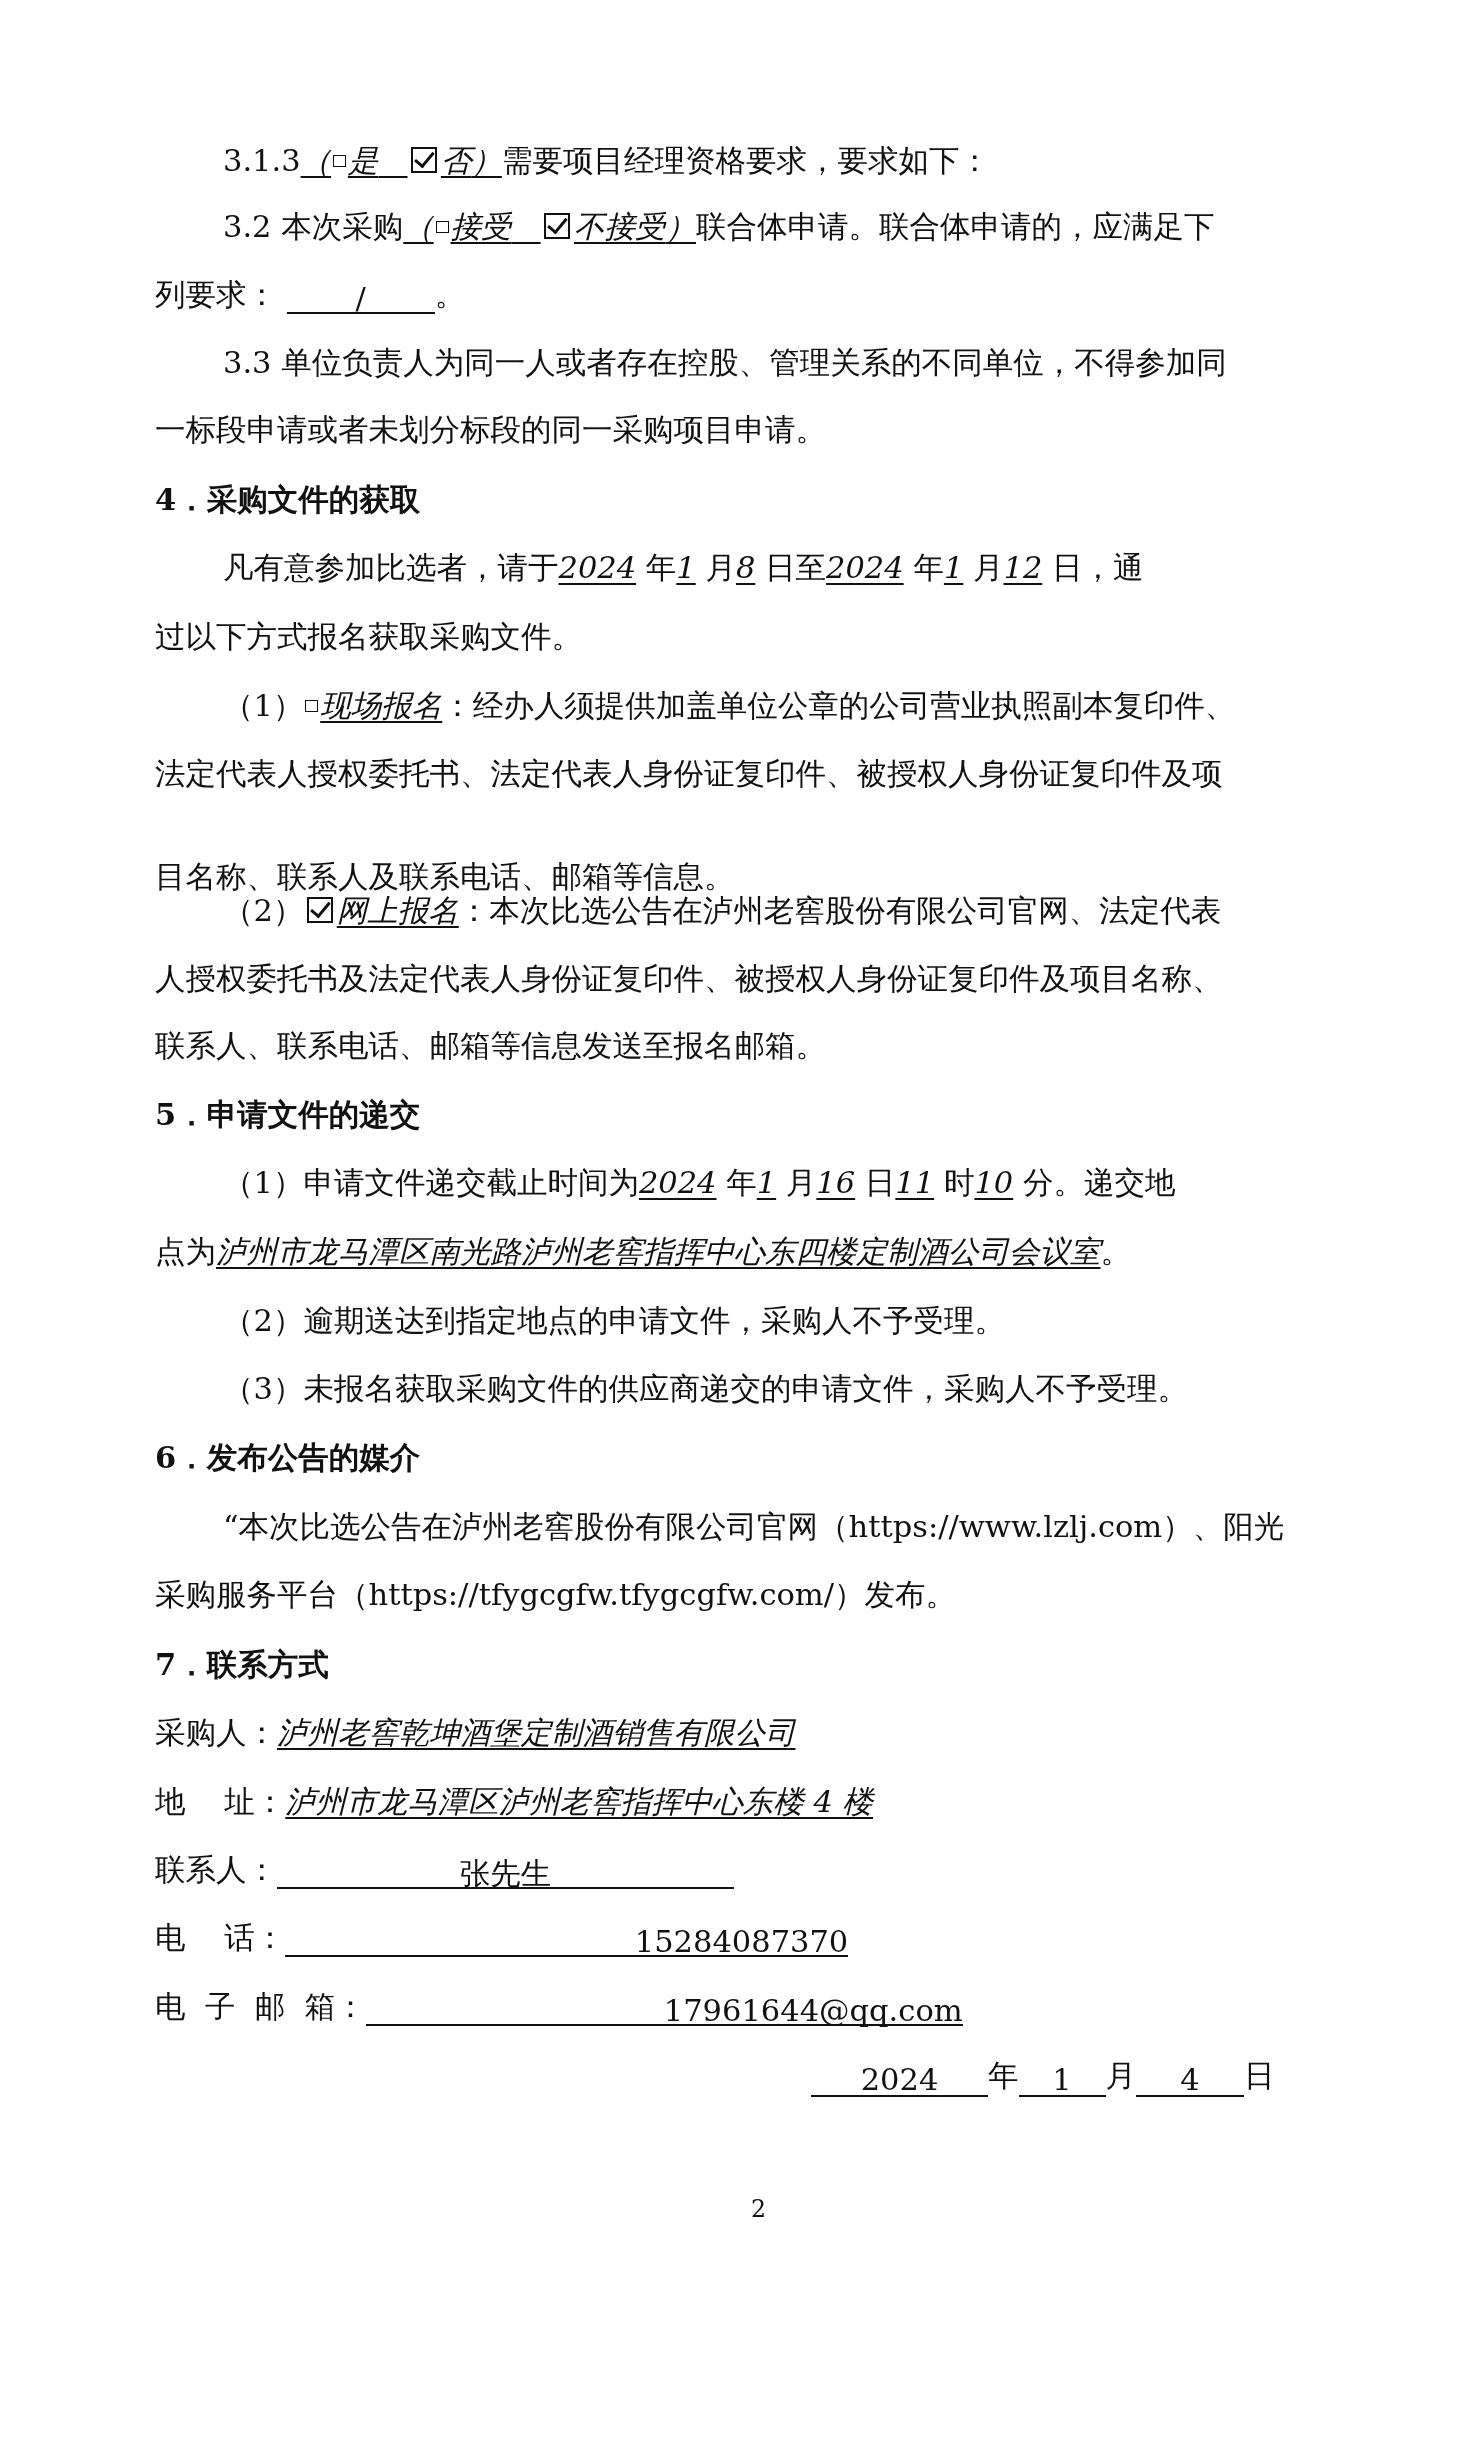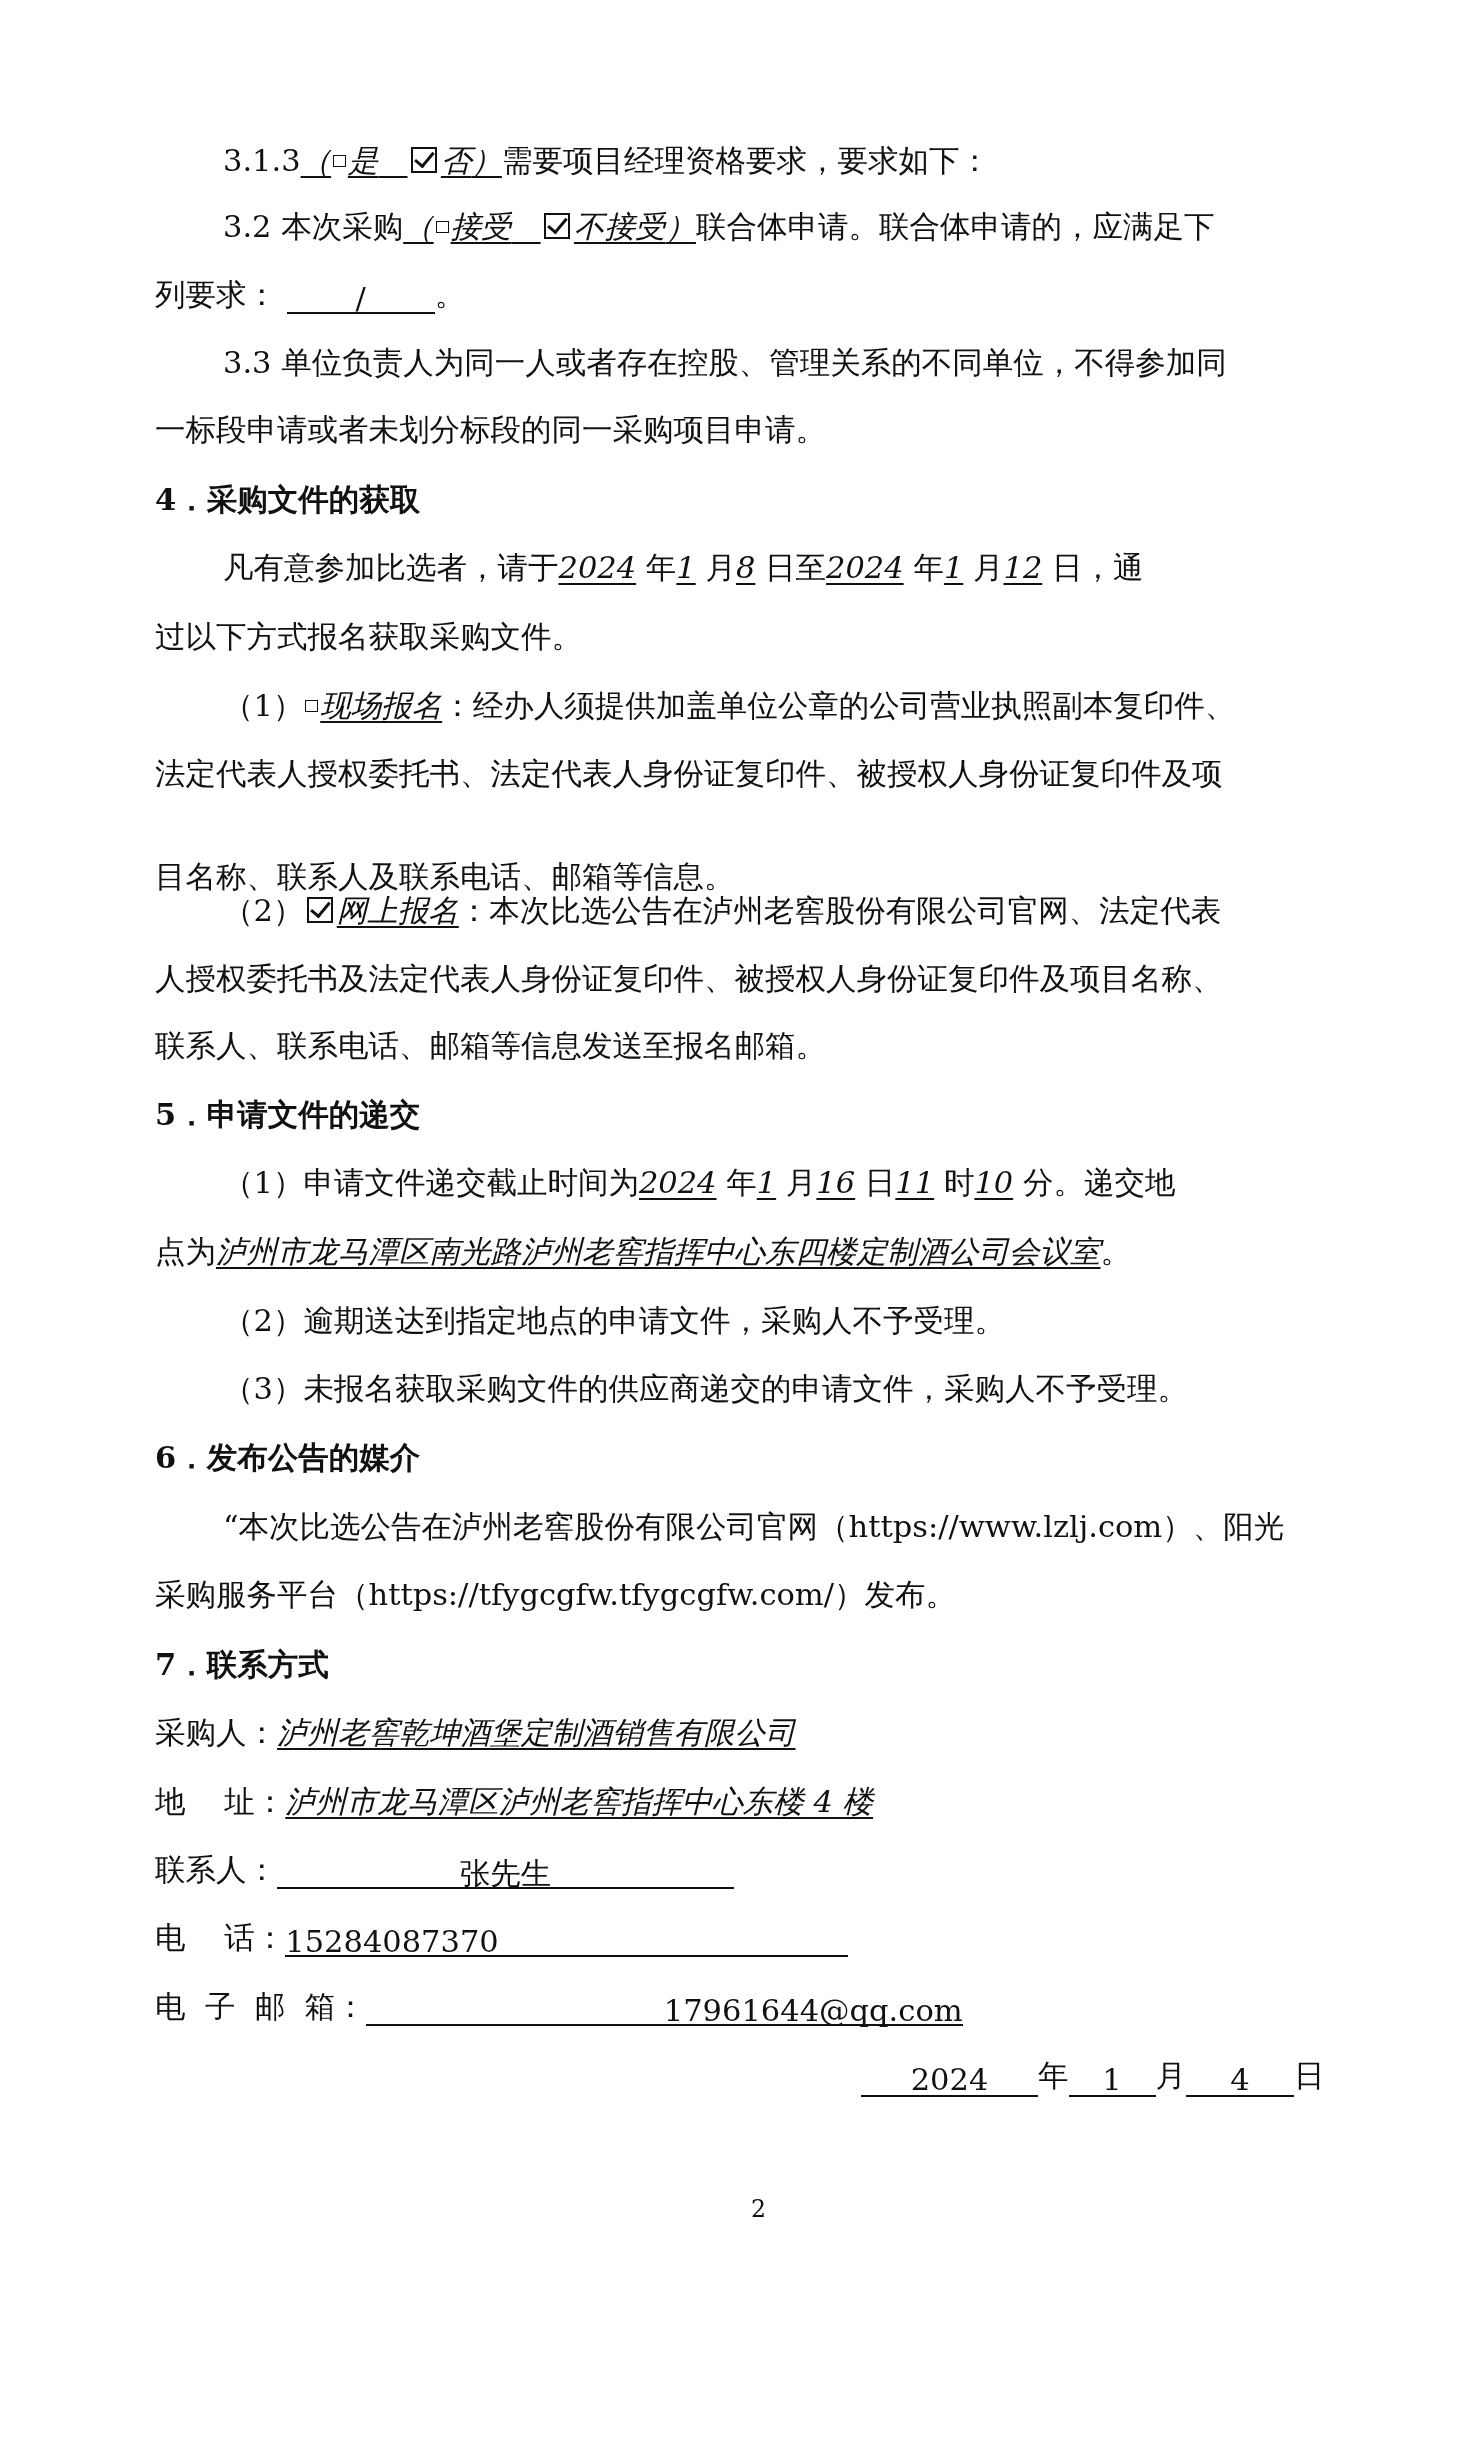--- a/index.html
+++ b/index.html
@@ -7,21 +7,21 @@
          font-family: "DejaVu Serif", "Liberation Serif", serif; color: #111; }
   .line { position: absolute; left: 155px; white-space: nowrap; font-size: 30.5px; line-height: 39px; height: 39px; }
   .line.indent { left: 223px; }
   .line.head { font-weight: bold; }
   .u { text-decoration: underline; text-decoration-thickness: 2px; text-underline-offset: 4.9px; font-style: italic; }
   .blank { display: inline-block; border-bottom: 2px solid #111; height: 33px; vertical-align: bottom; text-align: center; }
   .box { display: inline-block; width: 12.8px; height: 12.8px; border: 1.5px solid #111; vertical-align: middle; margin: 0 2px 3.9px 2px; box-sizing: border-box; }
   .chk { display: inline-block; width: 25.6px; height: 25.6px; border: 2px solid #111; box-sizing: border-box; position: relative; vertical-align: middle; margin: 0 3.9px 5.9px 3.9px; }
   .chk::after { content: ""; position: absolute; left: 5.9px; top: -1px; width: 7.9px; height: 15.8px; border-right: 3.9px solid #111; border-bottom: 3.9px solid #111; transform: rotate(40deg); }
   .pagenum { position: absolute; left: 751px; top: 2195px; font-size: 23.6px; }
-  .date-line { position: absolute; left: 861px; top: 2056px; font-size: 30.5px; white-space: nowrap; }
+  .date-line { position: absolute; left: 811px; top: 2056px; font-size: 30.5px; white-space: nowrap; }
 </style>
 </head>
 <body>
 
 <div class="line indent" style="top:141px">
   <span>3.1.3</span><span class="u"><span>（</span><span class="box"></span><span>是</span>&nbsp;&nbsp;&nbsp;<span class="chk"></span><span>否</span><span>）</span></span><span>需要项目经理资格要求，要求如下：</span>
 </div>
 
 <div class="line indent" style="top:207px">
   <span>3.2  本次采购</span><span class="u"><span>（</span><span class="box"></span><span>接受</span>&nbsp;&nbsp;&nbsp;<span class="chk"></span><span>不接受</span><span>）</span></span><span>联合体申请。联合体申请的，应满足下</span>
@@ -69,21 +69,21 @@
 <div class="line" style="top:1713px">
   <span>采购人：</span><span class="u">泸州老窖乾坤酒堡定制酒销售有限公司</span>
 </div>
 <div class="line" style="top:1782px">
   <span style="white-space:pre">地    址：</span><span class="u">泸州市龙马潭区泸州老窖指挥中心东楼 4 楼</span>
 </div>
 <div class="line" style="top:1850px">
   <span>联系人：</span><span class="blank" style="width:457px;text-align:center">张先生</span>
 </div>
 <div class="line" style="top:1918px">
-  <span style="white-space:pre">电    话：</span><span class="blank" style="width:563px;text-align:left">15284087370</span>
+  <span style="white-space:pre">电    话：</span><span class="blank" style="width:563px;text-align:right">15284087370</span>
 </div>
 <div class="line" style="top:1987px">
   <span style="white-space:pre">电  子  邮  箱：</span><span class="blank" style="width:597px;text-align:right">17961644@qq.com</span>
 </div>
 
 <div class="date-line">
   <span class="blank" style="width:177px">2024</span><span>年</span><span class="blank" style="width:87px">1</span><span>月</span><span class="blank" style="width:108px">4</span><span>日</span>
 </div>
 
 <div class="pagenum">2</div>

